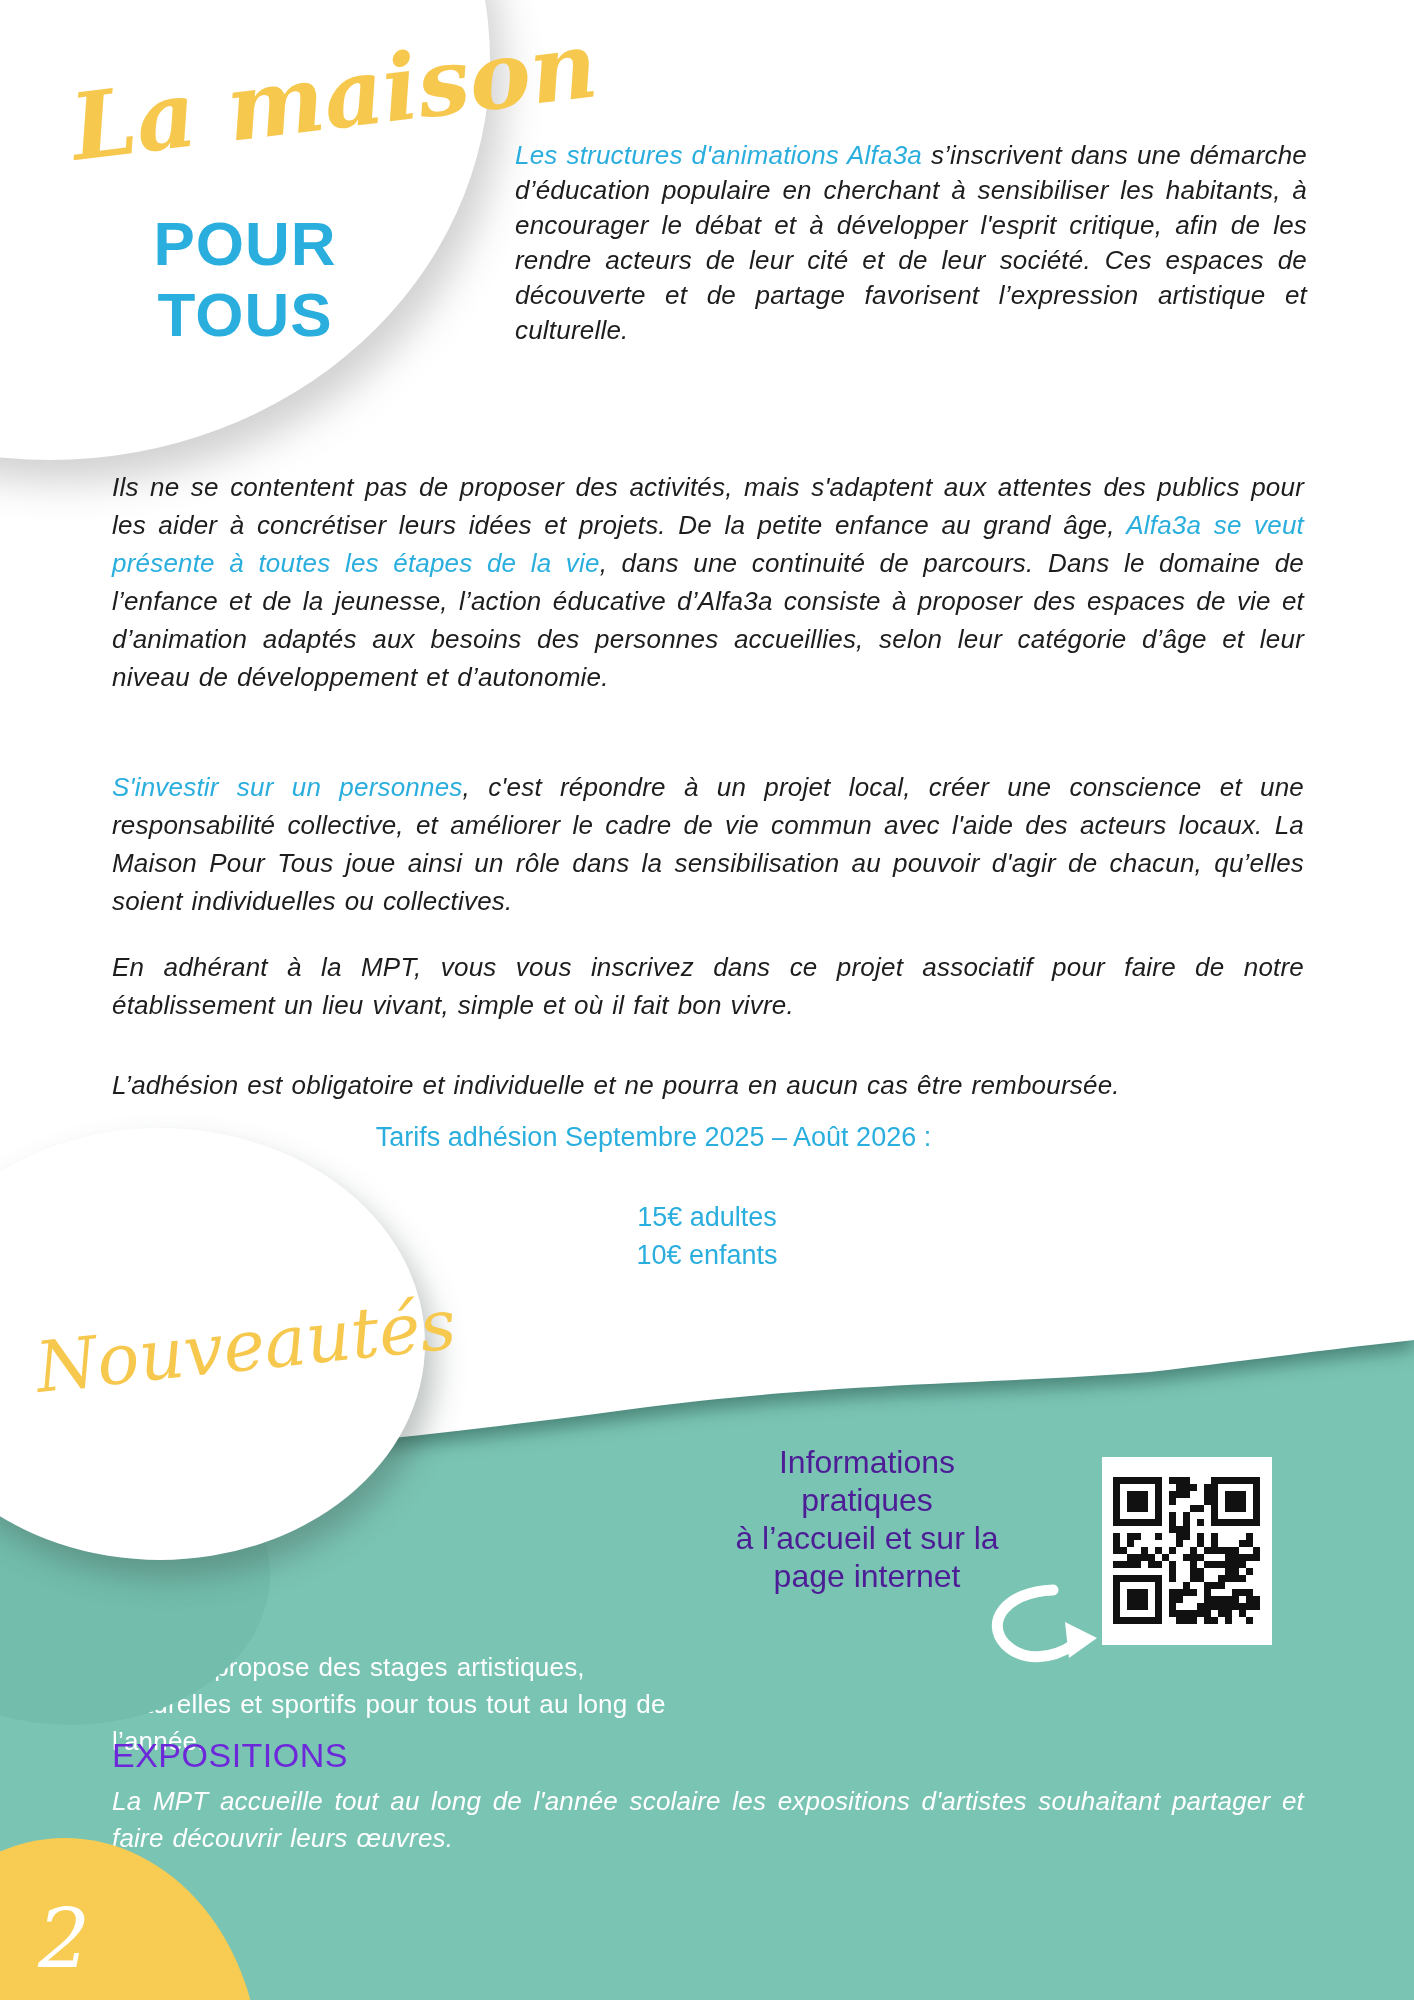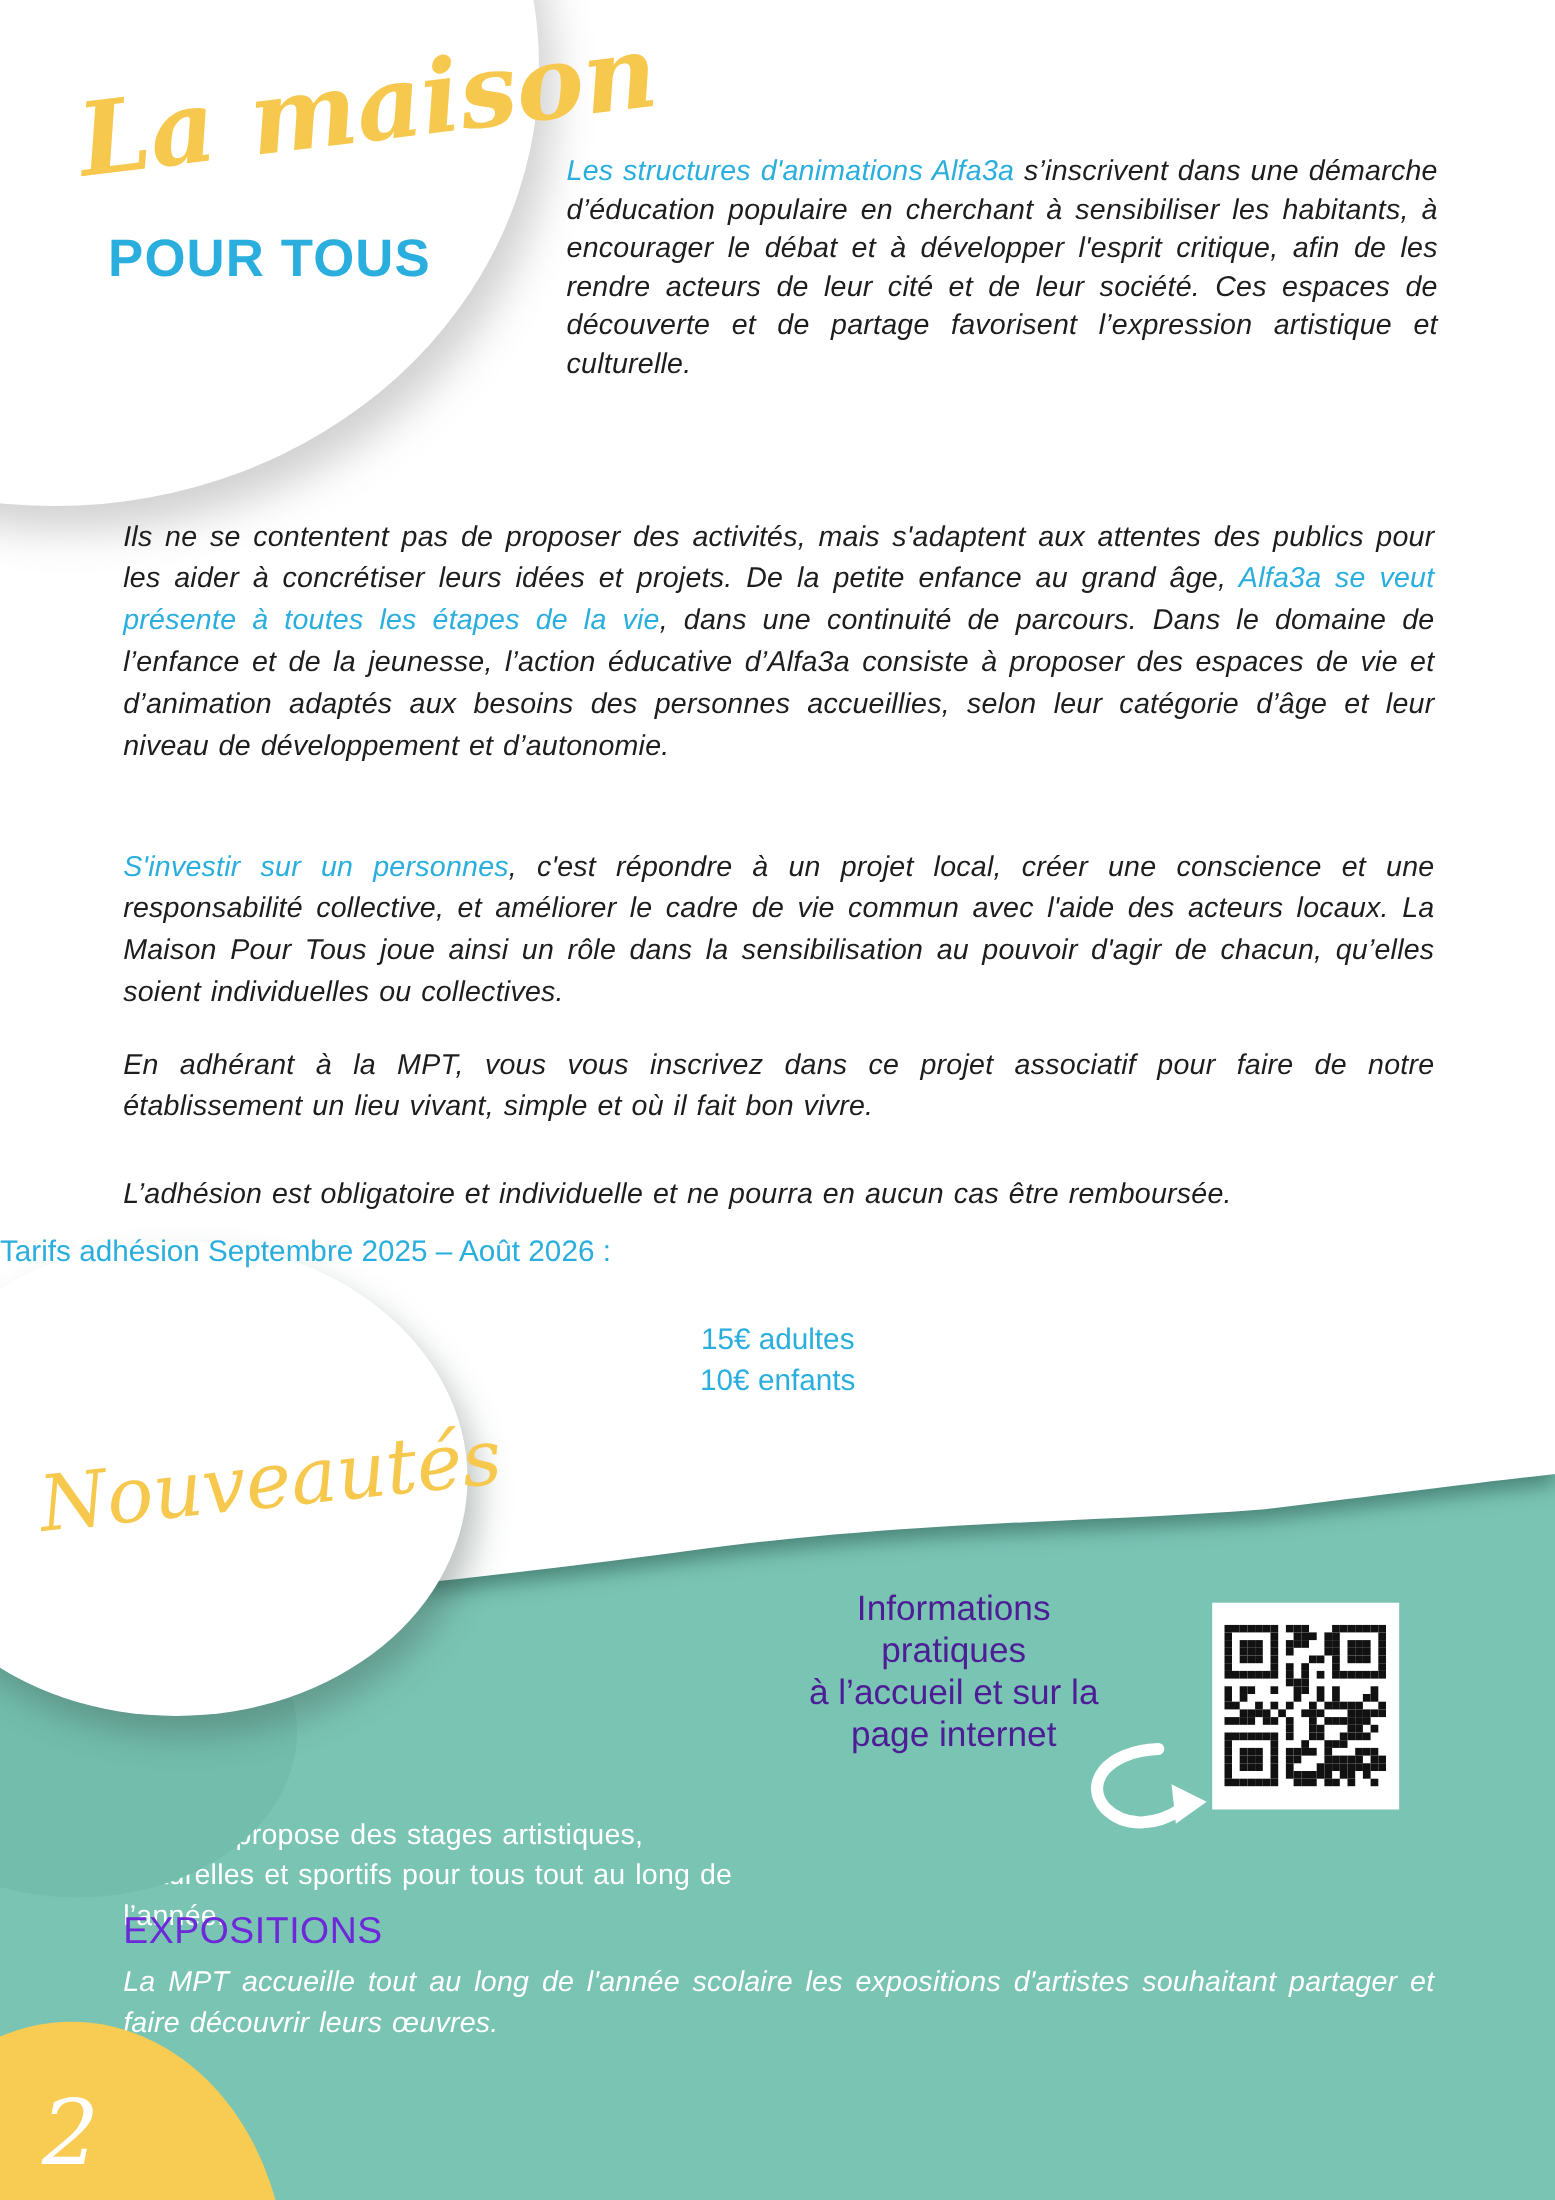--- a/index.html
+++ b/index.html
@@ -29,30 +29,30 @@
     left:-130px;top:1838px;width:390px;height:470px;background:#f8cc52;z-index:3;
   }
   
   .script{
     font-family:"DejaVu Serif", serif;font-style:italic;
     color:#f6c84e;z-index:4;white-space:nowrap;
   }
   #title-script{left:70px;top:42px;font-size:92px;transform:rotate(-7deg);font-weight:bold;}
   #title-main{
     left:60px;top:208px;width:370px;text-align:center;
-    font-size:48px;font-weight:bold;color:#29aedd;letter-spacing:1px;z-index:4;
+    font-size:62px;font-weight:bold;color:#29aedd;letter-spacing:1px;z-index:4;
   }
   .bodytext{font-size:26px;line-height:38px;text-align:justify;z-index:4;letter-spacing:0.2px;word-spacing:1.5px;font-style:italic;}
   #intro-col{left:515px;top:138px;width:792px;line-height:35px;}
   #para-2{left:112px;top:468px;width:1192px;}
   #para-3{left:112px;top:768px;width:1192px;}
   #para-4{left:112px;top:948px;width:1192px;}
   #para-5{left:112px;top:1066px;width:1192px;text-align:left;}
   .blue{color:#29aedd;}
-  #tarifs-heading{left:0;top:1122px;width:1307px;font-size:27px;color:#29aedd;z-index:4;}
+  #tarifs-heading{left:0;top:1122px;width:1307px;text-align:center;font-size:27px;color:#29aedd;z-index:4;}
   #tarifs-prices{left:0;top:1198px;width:1414px;text-align:center;font-size:27px;line-height:38px;color:#29aedd;z-index:4;}
   #nouveautes-script{left:35px;top:1305px;font-size:70px;transform:rotate(-6deg);}
   
   #info-block{right:337px;top:1443px;width:420px;text-align:center;color:#4c1d95;font-size:32px;line-height:38px;z-index:4;}
   #qr-box{left:1102px;top:1457px;width:170px;height:188px;background:#ffffff;z-index:4;}
   #qr-svg{position:absolute;left:11px;top:20px;}
   #arrow-svg{left:975px;top:1582px;z-index:4;}
   .teal-heading{color:#6d28d9;font-size:34px;letter-spacing:0.5px;z-index:4;}
   .teal-text{color:#ffffff;font-size:26px;line-height:37px;z-index:4;letter-spacing:0.2px;word-spacing:1.5px;}
   #stages-block{left:112px;top:1602px;width:600px;}

